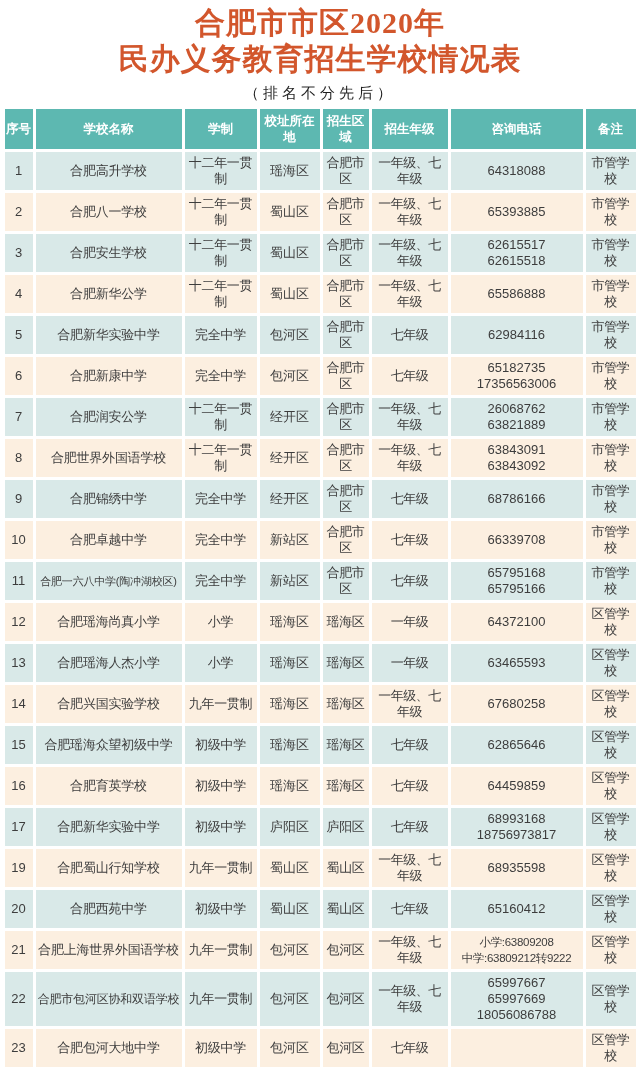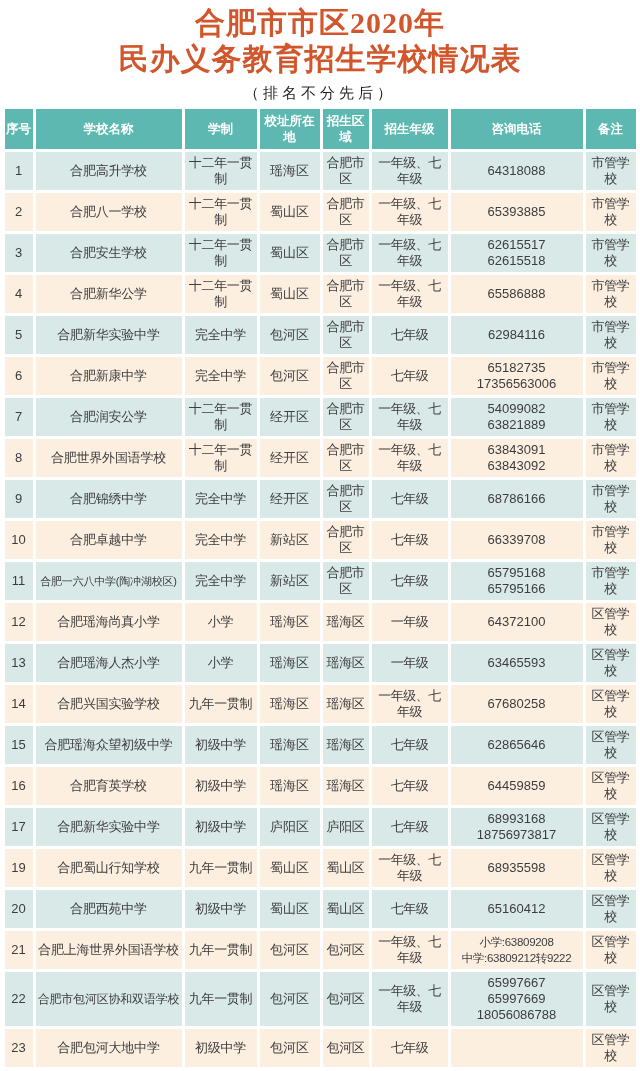--- a/index.html
+++ b/index.html
@@ -171,21 +171,21 @@
         <td class="note">市管学校</td>
       </tr>
       <tr>
         <td class="no">7</td>
         <td class="name">合肥润安公学</td>
         <td class="system">十二年一贯制</td>
         <td class="location">经开区</td>
         <td class="region">合肥市区</td>
         <td class="grades">一年级、七年级</td>
         <td class="phones">
-          <div class="phone-line">54099082</div>
+          <div class="phone-line">26068762</div>
           <div class="phone-line">63821889</div>
         </td>
         <td class="note">市管学校</td>
       </tr>
       <tr>
         <td class="no">8</td>
         <td class="name">合肥世界外国语学校</td>
         <td class="system">十二年一贯制</td>
         <td class="location">经开区</td>
         <td class="region">合肥市区</td>

